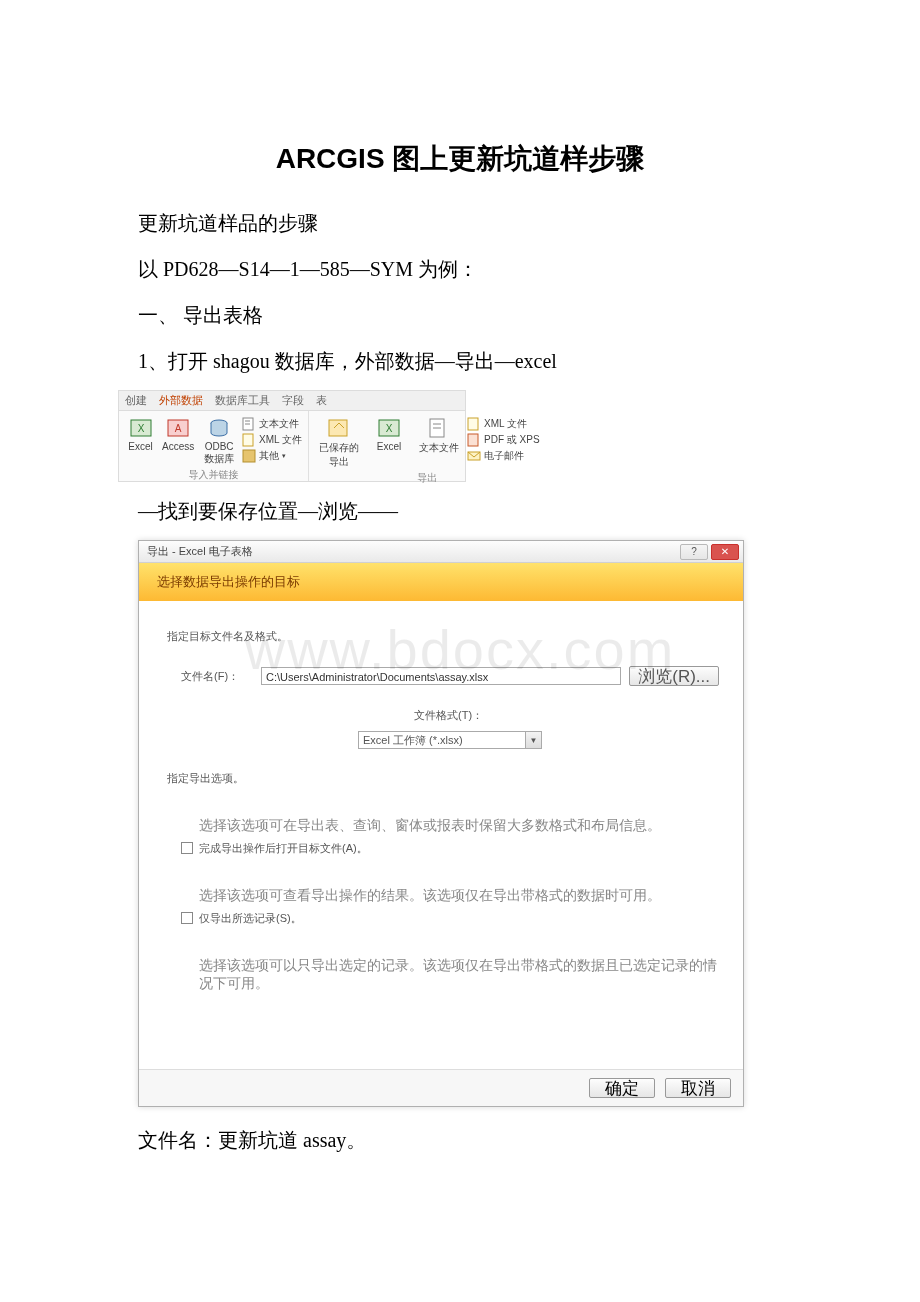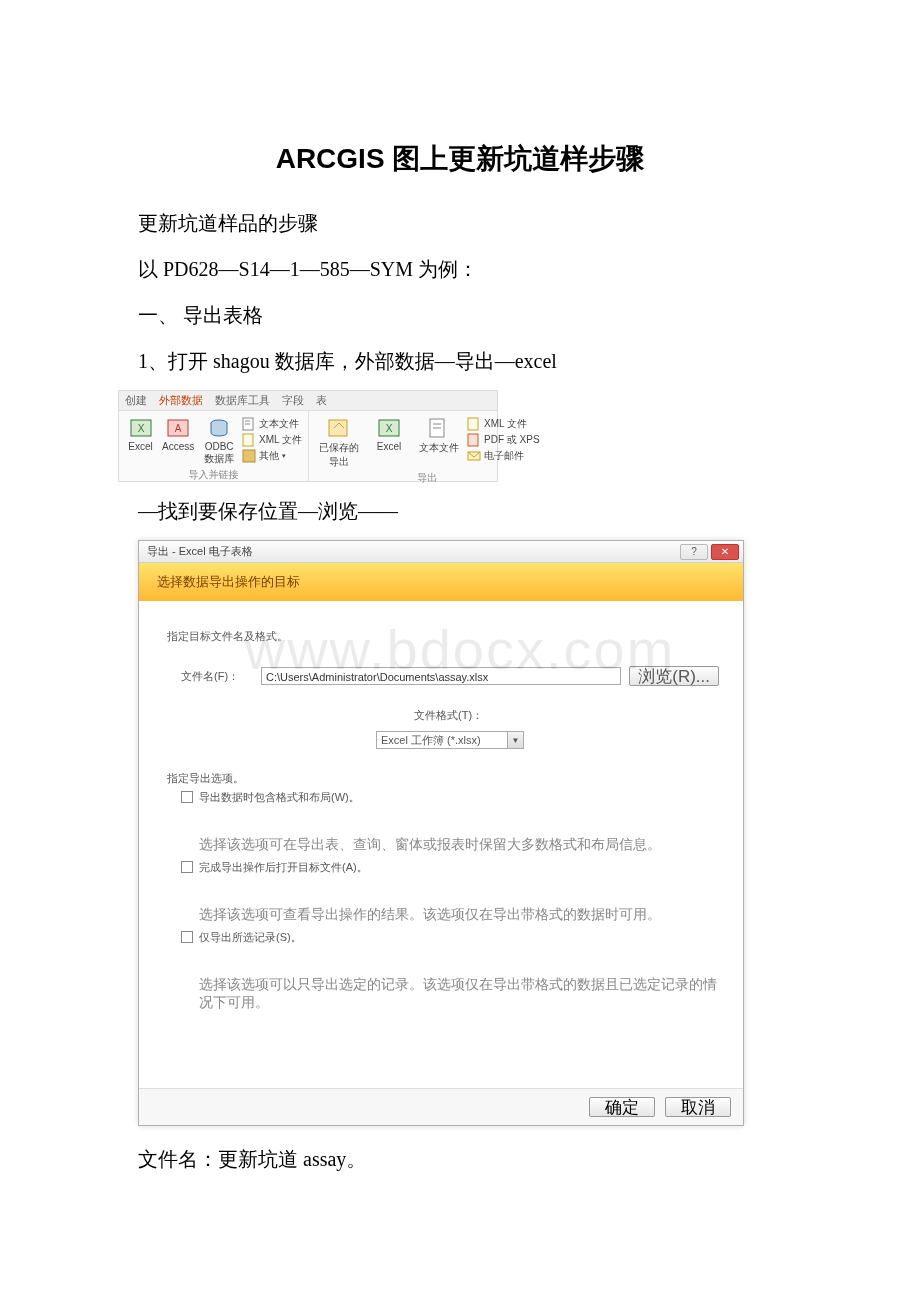--- a/index.html
+++ b/index.html
@@ -23,21 +23,21 @@
     font-size: 20px;
     margin-left: 138px;
     margin-right: 100px;
     margin-bottom: 12px;
     line-height: 1.7;
   }
 
   
   .ribbon {
     margin-left: 118px;
-    width: 380px;
+    width: 348px;
     font-family: "Microsoft YaHei", Arial, sans-serif;
     font-size: 11px;
     color: #444;
     background: #f4f4f4;
     border: 1px solid #dcdcdc;
   }
   .ribbon-tabs {
     display: flex;
     background: #f0f0f0;
     border-bottom: 1px solid #dcdcdc;
@@ -151,21 +151,21 @@
     flex: 1;
     height: 18px;
     background: #fff;
     border: 1px solid #aaa;
     padding: 0 4px;
     font-size: 11px;
     line-height: 18px;
     color: #333;
   }
   .combo {
-    width: 148px;
+    width: 184px;
     height: 18px;
     border: 1px solid #aaa;
     display: flex;
     align-items: center;
     background: #fff;
   }
   .combo-text { flex: 1; padding: 0 4px; font-size: 11px; }
   .combo-arrow {
     width: 16px; height: 100%;
     border-left: 1px solid #aaa;
@@ -365,24 +365,20 @@
       </div>
       <div class="row" style="margin-left:14px;flex-direction:column;">
         <span class="row-label">文件格式(T)：</span>
         <span class="combo">
           <span class="combo-text">Excel 工作簿 (*.xlsx)</span>
           <span class="combo-arrow">▼</span>
         </span>
       </div>
       <div class="section-label">指定导出选项。</div>
 
-      <div class="checkbox-row">
-        <span class="cb"></span>
-        <span>导出数据时包含格式和布局(W)。</span>
-      </div>
       <div class="cb-sub">选择该选项可在导出表、查询、窗体或报表时保留大多数格式和布局信息。</div>
 
       <div class="checkbox-row">
         <span class="cb"></span>
         <span>完成导出操作后打开目标文件(A)。</span>
       </div>
       <div class="cb-sub">选择该选项可查看导出操作的结果。该选项仅在导出带格式的数据时可用。</div>
 
       <div class="checkbox-row">
         <span class="cb"></span>

